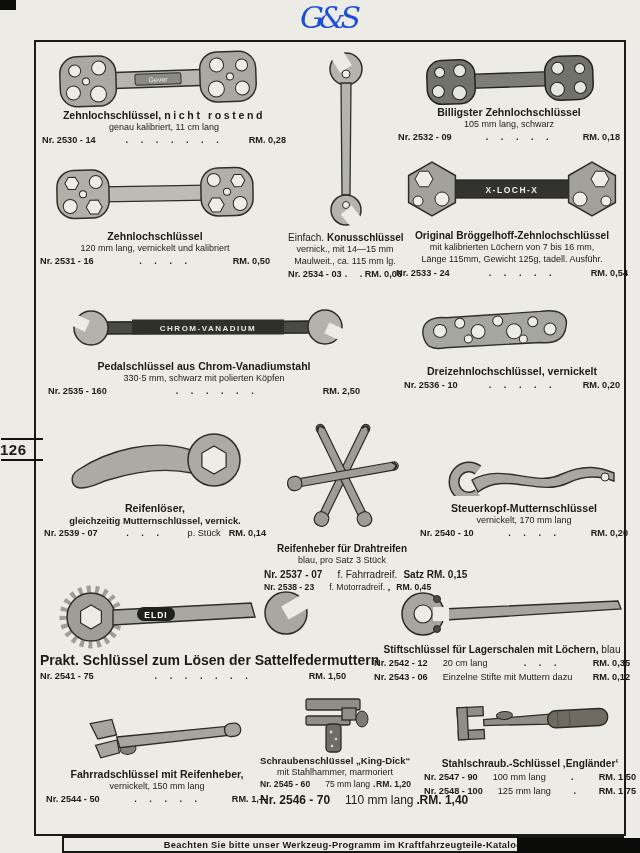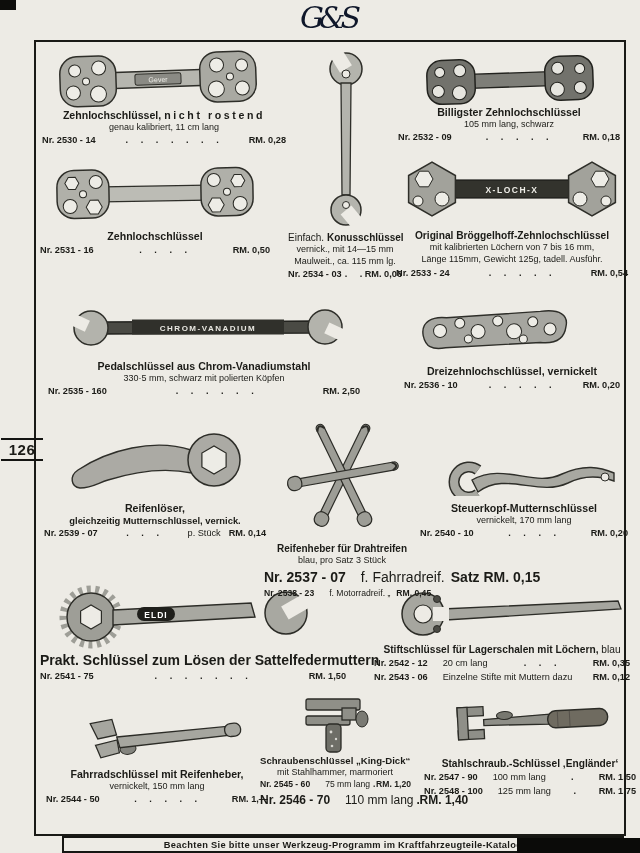--- a/index.html
+++ b/index.html
@@ -2,22 +2,22 @@
 <html><head>
 <meta charset="utf-8">
 <style>
   *{margin:0;padding:0;box-sizing:border-box}
   html,body{width:640px;background:#8a8a86}
   body{font-family:"Liberation Sans",sans-serif}
   .sheet{position:relative;width:640px;height:853px;background:#edebe5;overflow:hidden;color:#1b1b17}
   .frame{position:absolute;left:34px;top:40px;width:592px;height:796px;border:2px solid #1a1a16}
   .corner-mark{position:absolute;left:0;top:0;width:16px;height:10px;background:#0d0d0b}
   .logo{position:absolute;left:288px;top:0;width:80px;height:42px;text-align:center;
-        font-family:"DejaVu Serif",serif;font-style:italic;font-size:30px;letter-spacing:-5px;color:#0f172a}
-  .pagenum{position:absolute;left:0;top:438px;width:44px;text-align:center}
+        font-family:"DejaVu Serif",serif;font-style:italic;font-size:30px;letter-spacing:-5px;color:#1d4ed8}
+  .pagenum{position:absolute;left:0;top:438px;width:44px;}
   .pagenum .rule{border-top:2.5px solid #141412;margin:0 1px}
   .pagenum .num{display:block;font-weight:bold;font-size:15px;padding:1px 0;letter-spacing:.5px}
   .prod{position:absolute;text-align:center}
   .ill{position:absolute}
   .t{font-weight:700;font-size:10.6px;line-height:1.2;white-space:nowrap}
   .t2{font-weight:700;font-size:9.4px;line-height:1.2;white-space:nowrap}
   .tl{font-weight:400}
   .tpre{font-weight:400}
   .d{font-size:9px;line-height:1.3}
   .o{display:flex;align-items:flex-end;font-size:9.2px;line-height:1.35;margin-top:1px}
@@ -245,20 +245,21 @@
     <div class="d">105 mm lang, schwarz</div>
     <div class="o">
       <span class="nr">Nr. 2532 - 09</span>
       <span class="dots">. . . . .</span>
       <span class="price">RM. 0,18</span>
     </div>
   </div>
 
   <div class="prod" style="left:40px;top:230px;width:230px">
     <div class="t">Zehnlochschlüssel</div>
+    <div class="d">120 mm lang, vernickelt und kalibriert</div>
     <div class="o">
       <span class="nr">Nr. 2531 - 16</span>
       <span class="dots">. . . .</span>
       <span class="price">RM. 0,50</span>
     </div>
   </div>
 
   <div class="prod" style="left:288px;top:232px;width:114px">
     <div class="t" style="font-size:10px">
       <span class="tpre">Einfach.</span>
@@ -310,21 +311,21 @@
       <span class="nr">Nr. 2539 - 07</span>
       <span class="dots">. . .</span>
       <span class="unit">p. Stück</span>
       <span class="price">RM. 0,14</span>
     </div>
   </div>
 
   <div class="prod" style="left:264px;top:543px;width:156px">
     <div class="t" style="font-size:10px">Reifenheber für Drahtreifen</div>
     <div class="d">blau, pro Satz 3 Stück</div>
-    <div class="o" style="font-size:14px">
+    <div class="o" style="font-size:10px">
       <span class="nr">Nr. 2537 - 07</span>
       <span class="use">f. Fahrradreif.</span>
       <span class="dots"></span>
       <span class="price">Satz RM. 0,15</span>
     </div>
     <div class="o" style="font-size:8.6px">
       <span class="nr">Nr. 2538 - 23</span>
       <span class="use">f. Motorradreif. „</span>
       <span class="dots"></span>
       <span class="price">RM. 0,45</span>

